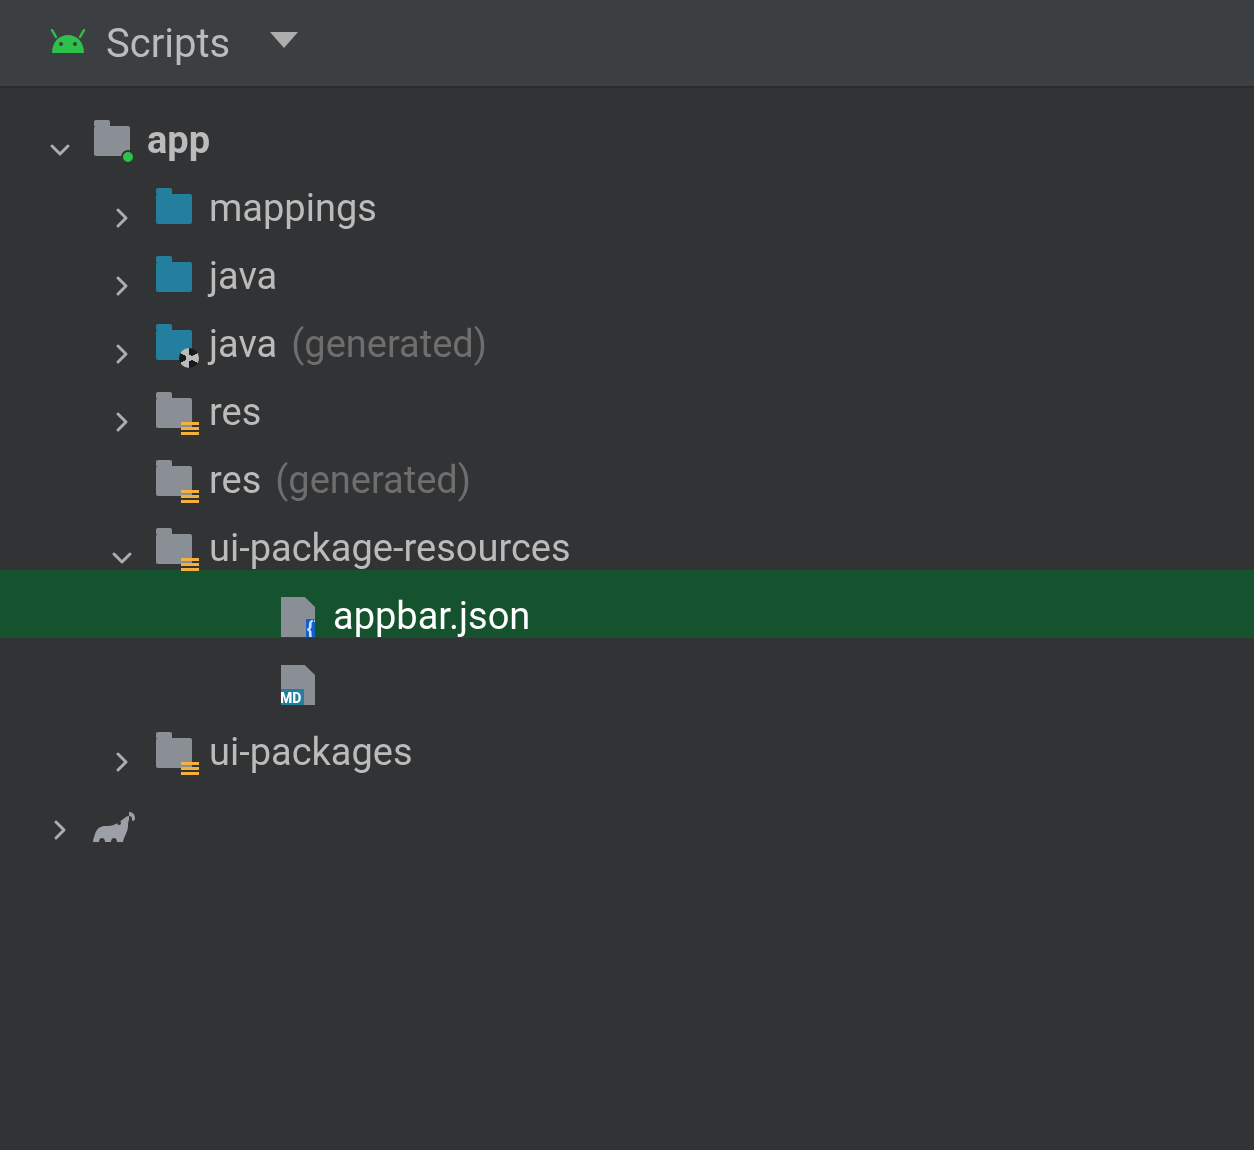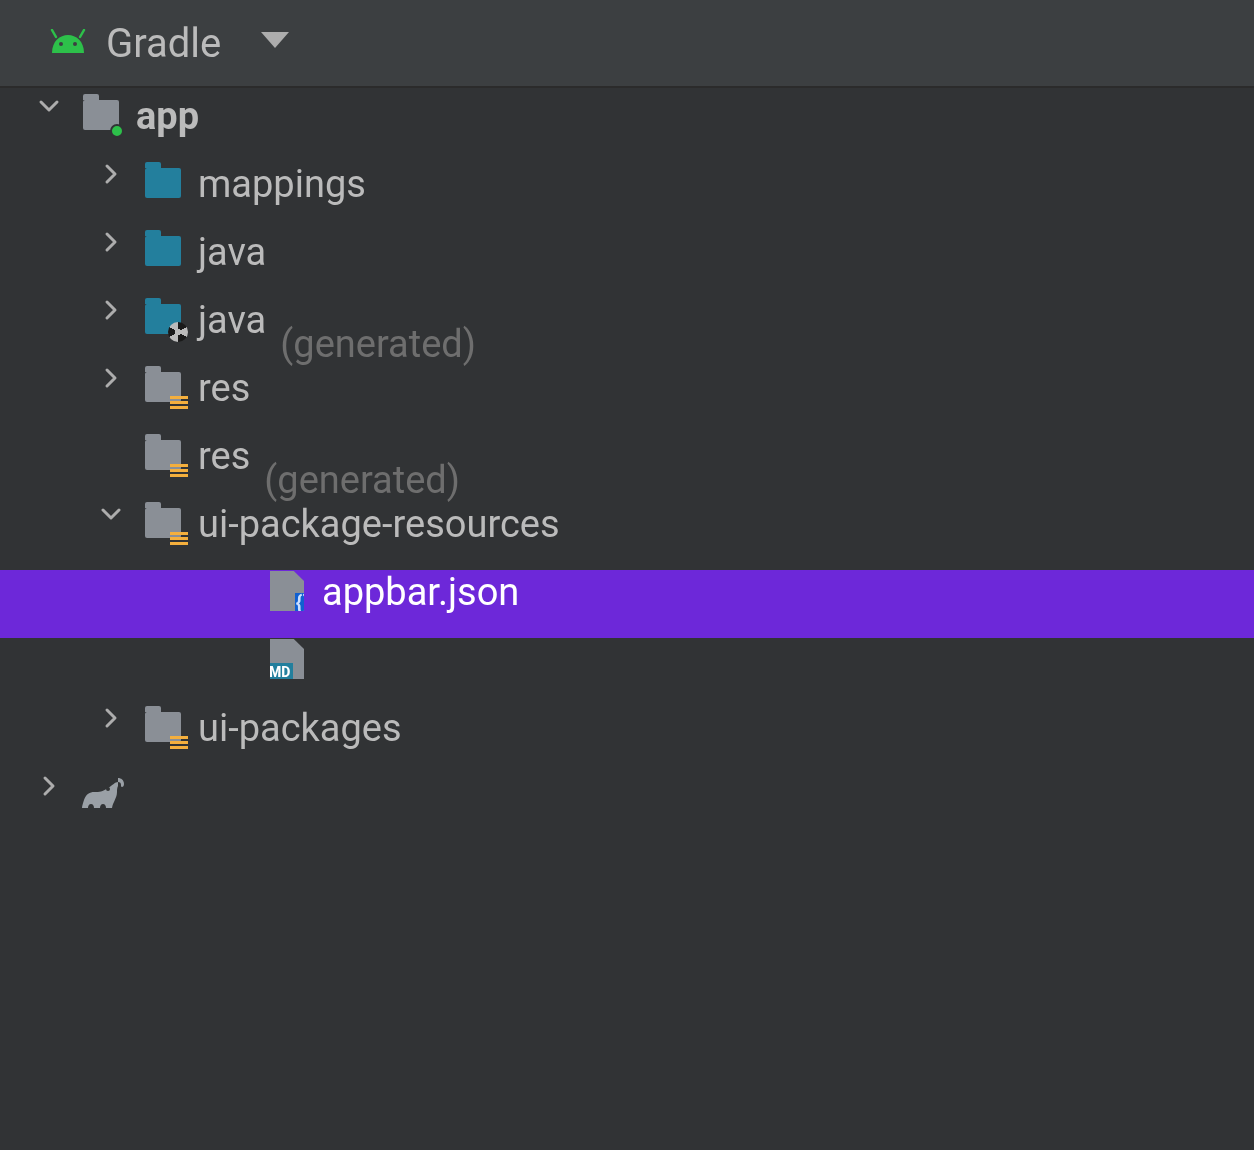--- a/index.html
+++ b/index.html
@@ -22,27 +22,28 @@
   }
   .dropdown-icon {
     margin-left: 40px;
     color: #adadad;
   }
   .tree {
     padding-top: 6px;
   }
   .row {
     display: flex;
-    align-items: flex-start;
+    align-items: flex-end;
     height: 68px;
     font-size: 38px;
     white-space: nowrap;
+    padding-left: 11px;
   }
   .row.selected {
-    background: #6d28d9;
+    background: #14532d;
     color: #ffffff;
   }
   .chevron {
     width: 62px;
     display: flex;
     align-items: center;
     justify-content: center;
     color: #adadad;
     flex-shrink: 0;
   }
@@ -108,21 +109,21 @@
 <div class="toolbar">
   <span class="android-icon">
     <svg viewBox="0 0 40 24">
         <path fill="#2dc04a" d="M4 24 C4 12 12 6 20 6 C28 6 36 12 36 24 Z"></path>
         <line x1="8" y1="8" x2="4" y2="1" stroke="#2dc04a" stroke-width="2.5" stroke-linecap="round"></line>
         <line x1="32" y1="8" x2="36" y2="1" stroke="#2dc04a" stroke-width="2.5" stroke-linecap="round"></line>
         <circle cx="13" cy="15" r="2" fill="#3c3f41"></circle>
         <circle cx="27" cy="15" r="2" fill="#3c3f41"></circle>
       </svg>
   </span>
-  <span class="toolbar-label">Gradle</span>
+  <span class="toolbar-label">Scripts</span>
   <span class="dropdown-icon">
     <svg width="28" height="18" viewBox="0 0 28 18">
         <path fill="#adadad" d="M0 0 L28 0 L14 16 Z"></path>
       </svg>
   </span>
 </div>
 
 <div class="tree">
 
   <div class="row">

